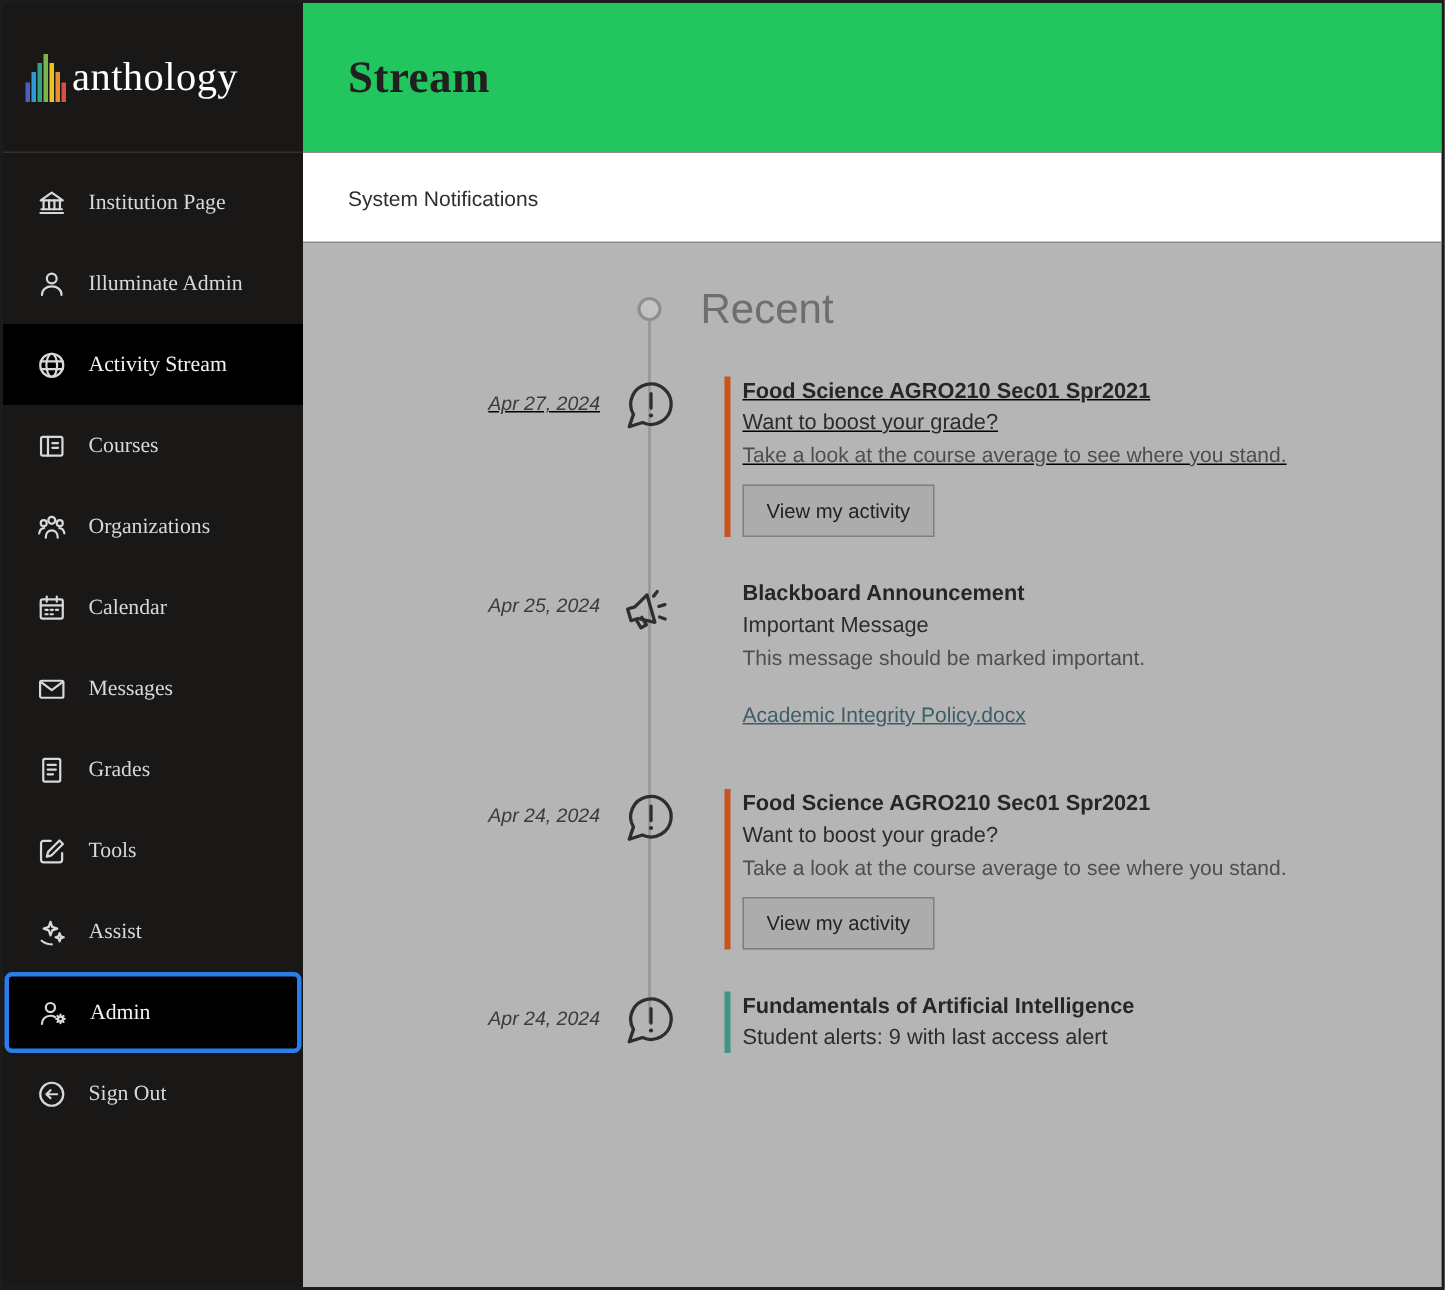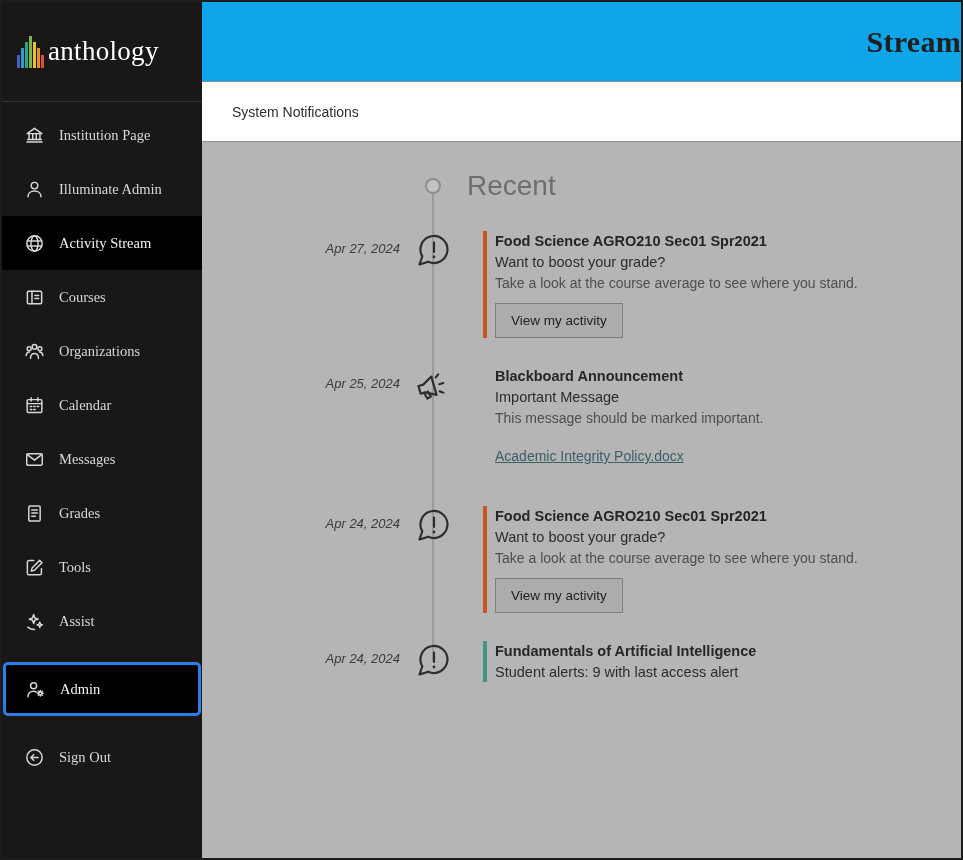--- a/index.html
+++ b/index.html
@@ -28,29 +28,29 @@
   .nav { margin-top:6px; }
   .nav-item {
     height:54px; display:flex; align-items:center; padding-left:22px;
     color:#d8d8d8; font-size:14.5px; cursor:pointer; position:relative;font-family:Liberation Serif, serif;
   }
   .nav-item .icn { width:21px; height:21px; margin-right:14px; flex:0 0 21px; color:#d8d8d8; }
   .nav-item.selected { background:#000000; color:#f2f2f2; }
   .nav-item.focused {
     background:#000000; color:#f2f2f2;
     border:3px solid #2b7de9; border-radius:5px;
-    margin:14px 1px; padding-left:19px;
+    margin:0 1px; padding-left:19px;
   }
   .icn svg { width:100%; height:100%; display:block; }
 
   
   .main { flex:1; display:flex; flex-direction:column; min-width:0; }
   .topbar {
-    height:80px; background:#0ea5e9; border-bottom:1px solid #8d8d8d;
-    display:flex; align-items:center; padding-left:30px;justify-content:flex-end;
+    height:100px; background:#22c55e; border-bottom:1px solid #8d8d8d;
+    display:flex; align-items:center; padding-left:30px;
   }
   .topbar h1 {
     font-family:"Liberation Serif", serif; font-size:30px; font-weight:600;
     color:#202020; letter-spacing:.3px;
   }
   .subbar {
     height:60px; background:#ffffff; border-bottom:1px solid #8d8d8d;
     display:flex; align-items:center; padding-left:30px;
     font-size:14px; color:#2e2e2e;
   }
@@ -270,21 +270,21 @@
 
     <section class="stream">
 
       <div class="timeline-line"></div>
 
       <div class="recent-row">
         <span class="recent-dot"></span>
         <span class="recent-title">Recent</span>
       </div>
 
-      <article class="entry" style="top:89px;">
+      <article class="entry" style="top:89px;text-decoration:underline;">
         <div class="entry-date">Apr 27, 2024</div>
         <div class="entry-icon">
           <svg viewBox="0 0 40 40" fill="none" stroke="currentColor" stroke-width="2.2" stroke-linecap="round" stroke-linejoin="round">
             <path d="M9.3 25.25 L6.5 33.5 L15.3 30.7 A13.5 13.5 0 1 0 9.3 25.25 Z"></path>
             <path d="M21 11.5 v9.5"></path>
             <circle cx="21" cy="26" r="1.4" fill="currentColor" stroke="none"></circle>
           </svg>
         </div>
         <div class="entry-body" style="border-left-color: rgb(200, 84, 30);">
           <div class="entry-title">Food Science AGRO210 Sec01 Spr2021</div>

